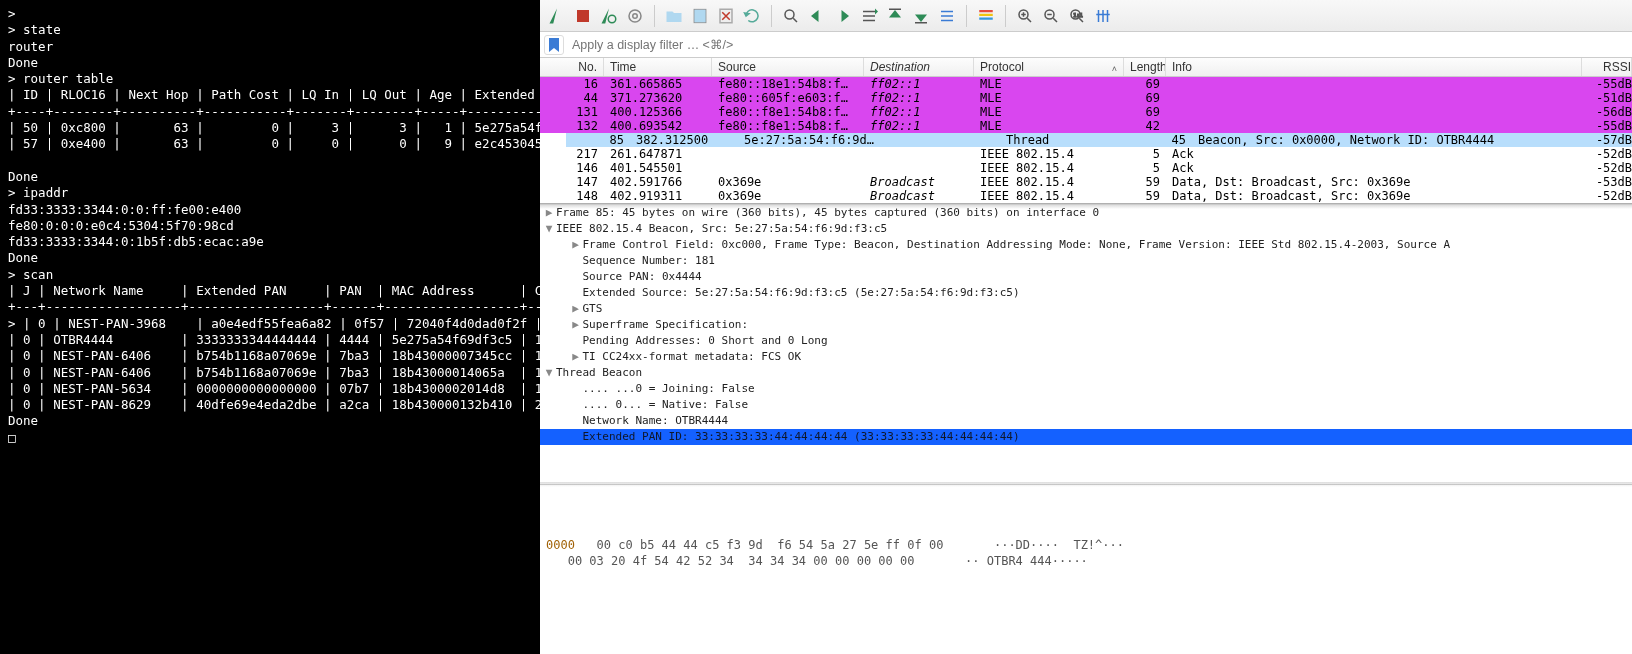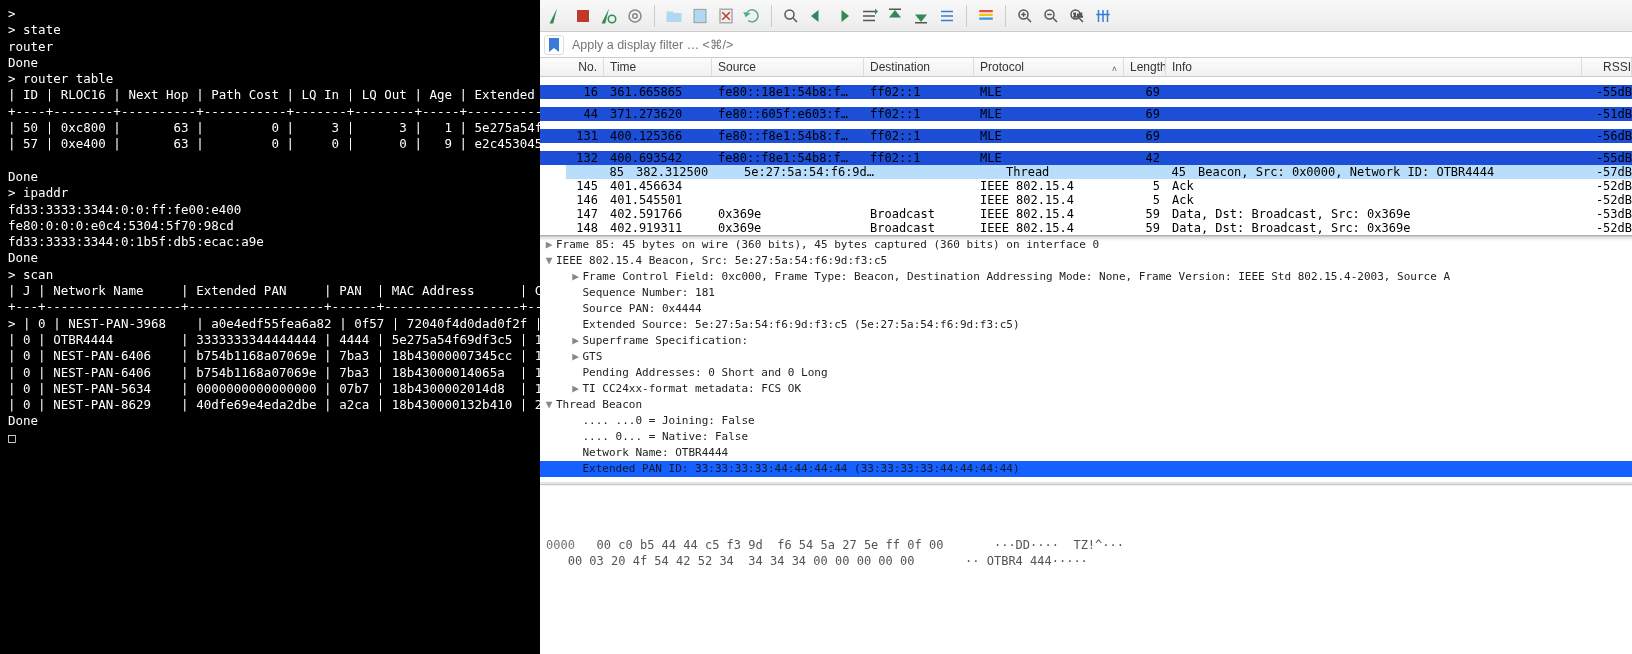--- a/index.html
+++ b/index.html
@@ -30,42 +30,42 @@
   
   .pktlist { flex:0 0 auto; background:#fff; border-bottom:1px solid #b0b0b0; }
   .pktheader, .pktrow { display:flex; font-family: -apple-system, Helvetica, Arial, sans-serif; font-size:12px; }
   .pktheader { background:linear-gradient(#fdfdfd,#f0f0f0); border-bottom:1px solid #ccc; color:#333; }
   .pktheader .c { border-right:1px solid #ddd; padding:2px 6px; white-space:nowrap; overflow:hidden; }
   .pktrow { font-family: Menlo, Consolas, monospace; font-size:12px; }
   .pktrow .c { padding:0 6px; white-space:nowrap; overflow:hidden; text-overflow:ellipsis; }
   .c.no   { width:64px; text-align:right; }
   .c.time { width:108px; }
   .c.src  { width:152px; }
-  .c.dst  { width:110px; }
+  .c.dst  { width:110px;font-style:italic; }
   .c.prot { width:150px; }
   .c.len  { width:42px; text-align:right; }
   .c.info { flex:1; }
   .c.rssi { width:50px; text-align:right; padding-right:0; }
   .pktheader .c.prot { display:flex; justify-content:space-between; align-items:flex-end; }
   .sortcaret { font-size:9px; color:#666; }
-  .pktrow.light { background:#1d4ed8;margin-top:8px; }
+  .pktrow.light { background:#d946ef; }
   .pktrow.sel   { background:#b8defc;margin-left:26px; }
   .pktrow.plain { background:#fff; }
 
   
   .details { flex:1; overflow:hidden; background:#fff; border-top:1px solid #ccc; font-family: Menlo, Consolas, monospace; font-size:11px; line-height:16px; color:#222; position:relative; }
   .details .scrollcap { position:absolute; left:0; right:0; top:0; height:4px; background:linear-gradient(#ddd,#fff0); }
   .dtline { white-space:pre; padding-left:4px; }
   .dtline.highlight { background:#1461ff; color:#0f172a; }
   .tri { display:inline-block; width:10px; text-align:center; color:#888; margin-right:2px; }
 
   
   .hexpane { height:70px; background:#fff; border-top:1px solid #b0b0b0; font-family: Menlo, Consolas, monospace; font-size:12px; line-height:16px; padding:4px 0 4px 6px; white-space:pre; color:#555; position:relative; }
   .hexpane .scrollcap { position:absolute; left:0; right:0; top:-3px; height:5px; background:linear-gradient(#ddd,#fff0); }
-  .off { color:#737373; }
+  .off { color:#a16207; }
 </style>
 </head>
 <body>
 
 <div class="root">
 
   <div class="terminal" id="term">&gt;
 &gt; state
 router
 Done
@@ -284,22 +284,22 @@
             <div class="c no">85</div>
             <div class="c time">382.312500</div>
             <div class="c src">5e:27:5a:54:f6:9d…</div>
             <div class="c dst"></div>
             <div class="c prot">Thread</div>
             <div class="c len">45</div>
             <div class="c info">Beacon, Src: 0x0000, Network ID: OTBR4444</div>
             <div class="c rssi">-57dB</div>
           </div>
           <div class="pktrow plain">
-            <div class="c no">145</div>
-            <div class="c time">401.456634</div>
+            <div class="c no">217</div>
+            <div class="c time">261.647871</div>
             <div class="c src"></div>
             <div class="c dst"></div>
             <div class="c prot">IEEE 802.15.4</div>
             <div class="c len">5</div>
             <div class="c info">Ack</div>
             <div class="c rssi">-52dB</div>
           </div>
           <div class="pktrow plain">
             <div class="c no">146</div>
             <div class="c time">401.545501</div>
@@ -335,22 +335,22 @@
 
     <div class="details">
       <div class="scrollcap"></div>
       <div id="dtbody">
           <div class="dtline"><span class="tri">▶</span>Frame 85: 45 bytes on wire (360 bits), 45 bytes captured (360 bits) on interface 0</div>
           <div class="dtline"><span class="tri">▼</span>IEEE 802.15.4 Beacon, Src: 5e:27:5a:54:f6:9d:f3:c5</div>
           <div class="dtline">    <span class="tri">▶</span>Frame Control Field: 0xc000, Frame Type: Beacon, Destination Addressing Mode: None, Frame Version: IEEE Std 802.15.4-2003, Source A</div>
           <div class="dtline">    <span class="tri"> </span>Sequence Number: 181</div>
           <div class="dtline">    <span class="tri"> </span>Source PAN: 0x4444</div>
           <div class="dtline">    <span class="tri"> </span>Extended Source: 5e:27:5a:54:f6:9d:f3:c5 (5e:27:5a:54:f6:9d:f3:c5)</div>
+          <div class="dtline">    <span class="tri">▶</span>GTS</div>
           <div class="dtline">    <span class="tri">▶</span>Superframe Specification:</div>
-          <div class="dtline">    <span class="tri">▶</span>GTS</div>
           <div class="dtline">    <span class="tri"> </span>Pending Addresses: 0 Short and 0 Long</div>
           <div class="dtline">    <span class="tri">▶</span>TI CC24xx-format metadata: FCS OK</div>
           <div class="dtline"><span class="tri">▼</span>Thread Beacon</div>
           <div class="dtline">    <span class="tri"> </span>.... ...0 = Joining: False</div>
           <div class="dtline">    <span class="tri"> </span>.... 0... = Native: False</div>
           <div class="dtline">    <span class="tri"> </span>Network Name: OTBR4444</div>
           <div class="dtline highlight">    <span class="tri"> </span>Extended PAN ID: 33:33:33:33:44:44:44:44 (33:33:33:33:44:44:44:44)</div>
         </div>
     </div>
 

